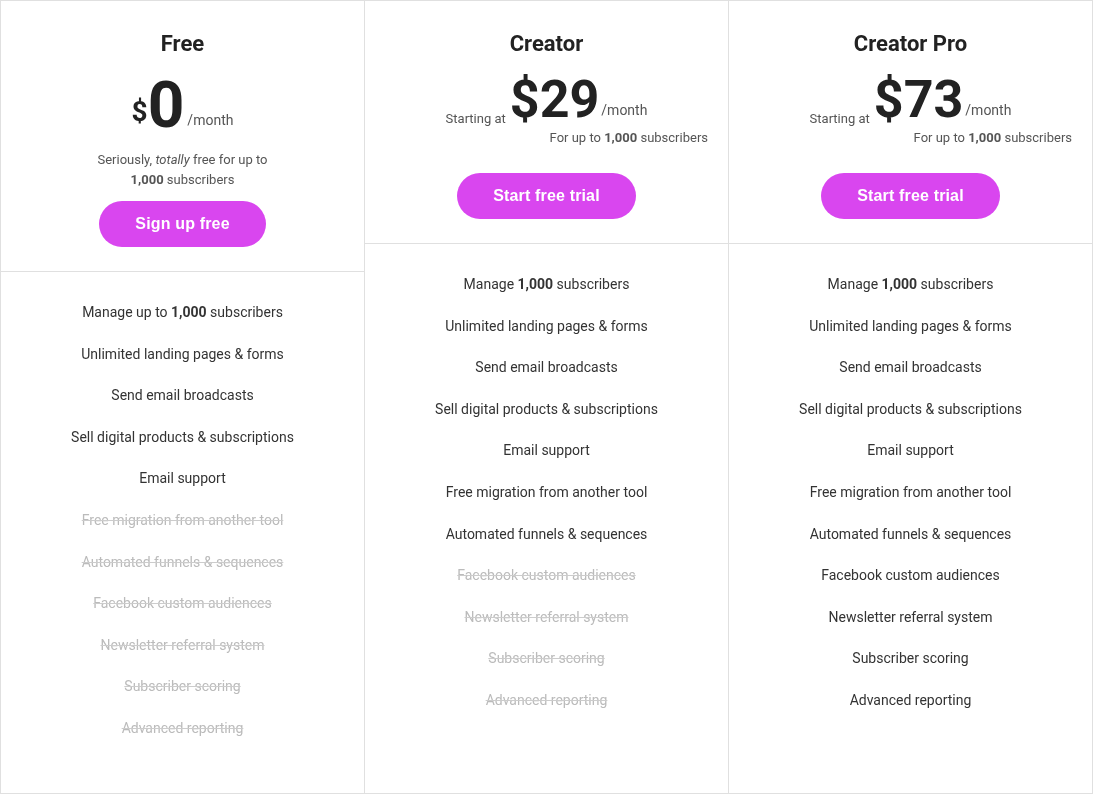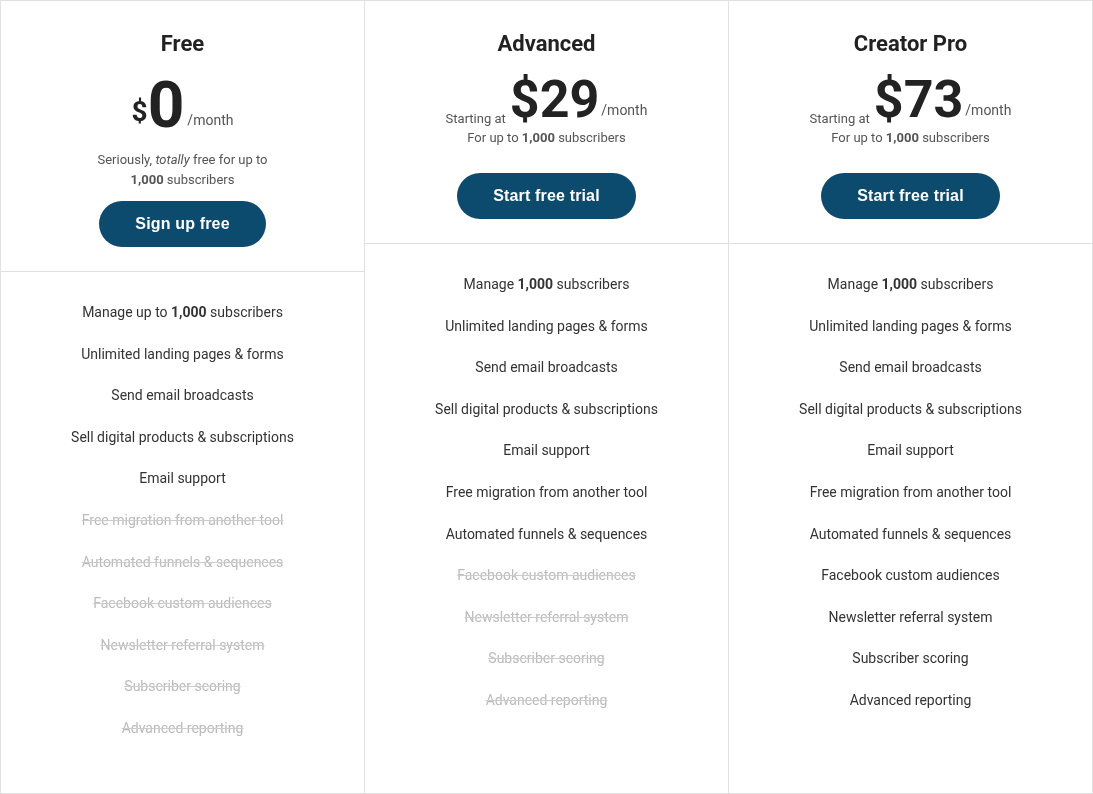--- a/index.html
+++ b/index.html
@@ -84,29 +84,30 @@
     }
 
     .price-subtitle strong {
       font-weight: 700;
     }
 
     .subscribers-note {
       font-size: 13px;
       color: #555;
       margin-bottom: 20px;
+      text-align: right;
     }
 
     .subscribers-note strong {
       font-weight: 700;
     }
 
     .cta-button {
       display: inline-block;
-      background-color: #0c4a6e;
+      background-color: #d946ef;
       color: #fff;
       border: none;
       border-radius: 25px;
       padding: 14px 36px;
       font-size: 16px;
       font-weight: 600;
       cursor: pointer;
       margin-top: 8px;
       letter-spacing: 0.01em;
     }
@@ -185,21 +186,21 @@
         <div class="feature-item">Email support</div>
         <div class="feature-item unavailable">Free migration from another tool</div>
         <div class="feature-item unavailable">Automated funnels &amp; sequences</div>
         <div class="feature-item unavailable">Facebook custom audiences</div>
         <div class="feature-item unavailable">Newsletter referral system</div>
         <div class="feature-item unavailable">Subscriber scoring</div>
         <div class="feature-item unavailable">Advanced reporting</div>
       </div>
     </div>
     <div class="plan-column">
-      <div class="plan-header"><div class="plan-name">Advanced</div><div class="price-row">
+      <div class="plan-header"><div class="plan-name">Creator</div><div class="price-row">
           <span class="starting-at">Starting at </span>
           <span class="price-dollar">$29</span>
           <span class="price-per-month">/month</span>
         </div><div class="subscribers-note">For up to <strong>1,000</strong> subscribers</div><button class="cta-button">Start free trial</button></div>
       <div class="features-list">
         <div class="feature-item">Manage <strong>1,000</strong> subscribers</div>
         <div class="feature-item">Unlimited landing pages &amp; forms</div>
         <div class="feature-item">Send email broadcasts</div>
         <div class="feature-item">Sell digital products &amp; subscriptions</div>
         <div class="feature-item">Email support</div>

